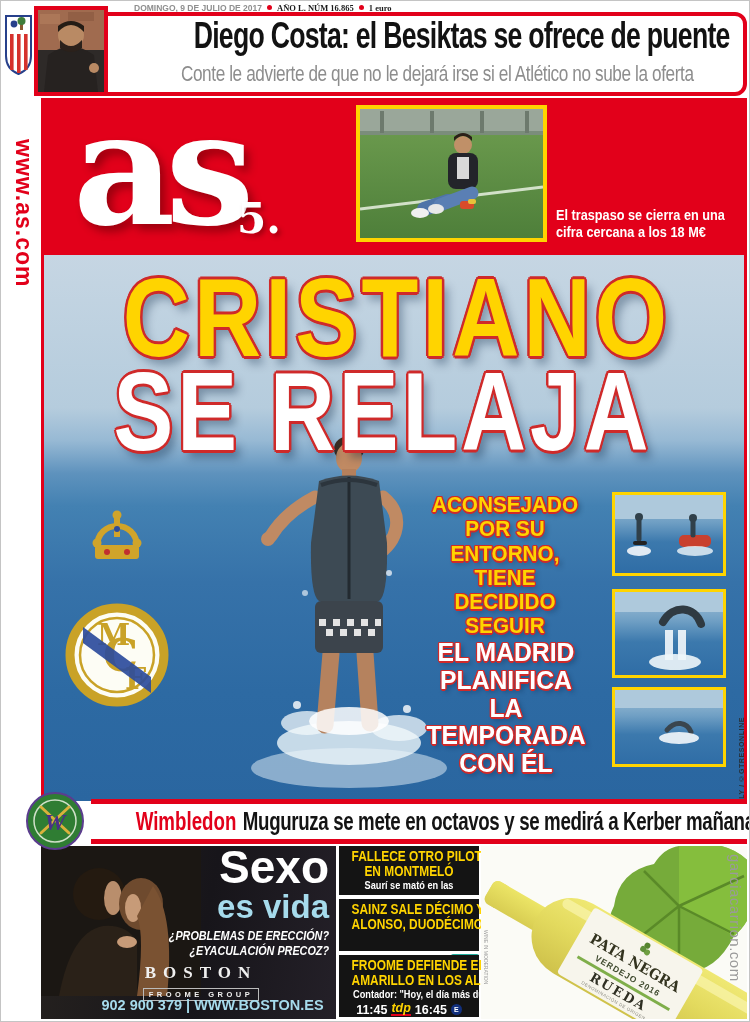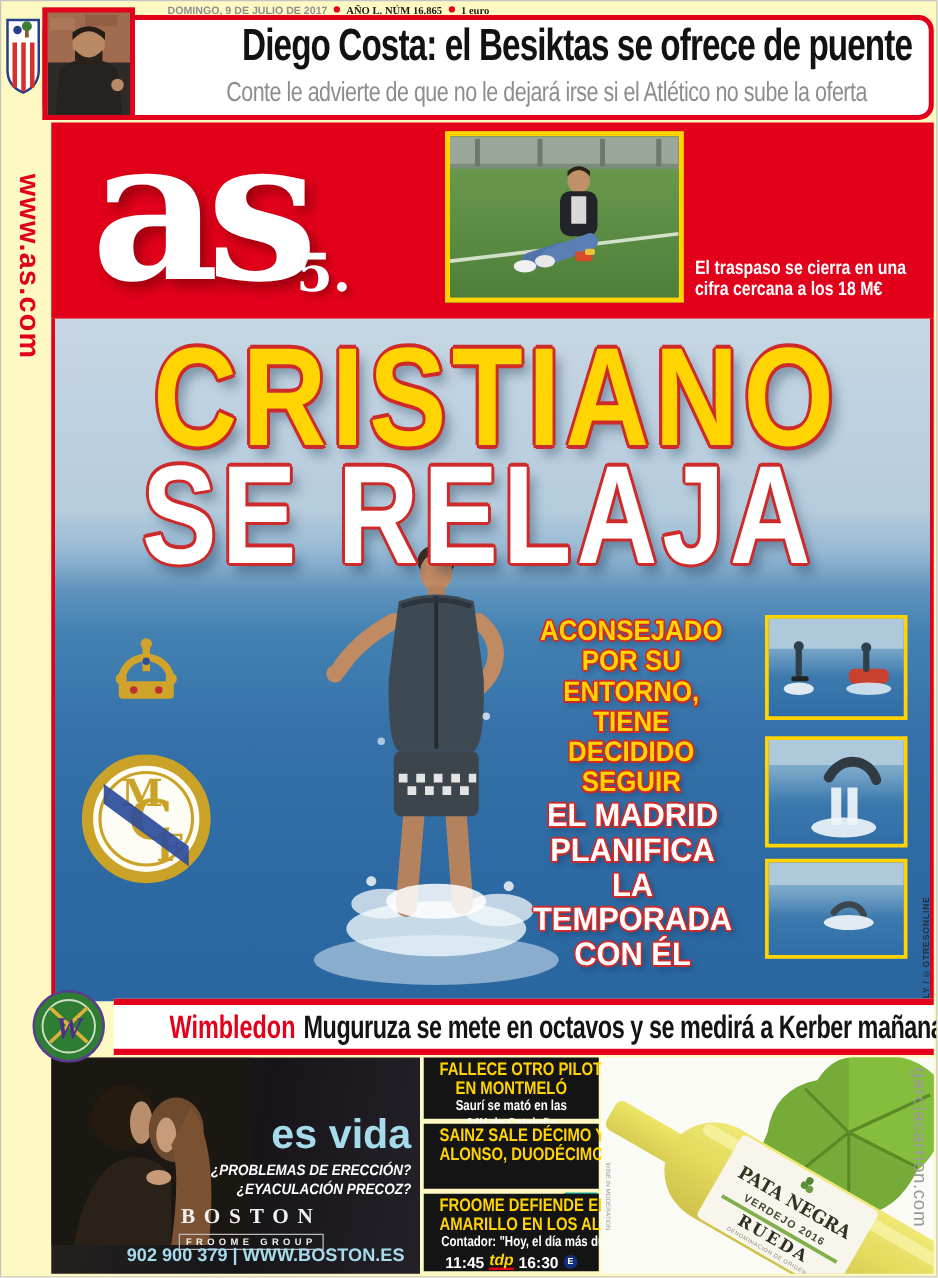--- a/index.html
+++ b/index.html
@@ -1,18 +1,18 @@
 <!DOCTYPE html>
 <html><head>
 <meta charset="utf-8">
 <style>
   * { margin:0; padding:0; box-sizing:border-box; }
   html,body { background:#e9e9e9; }
   body { font-family:"Liberation Sans", sans-serif; }
-  .page { position:relative; width:750px; height:1022px; background:#fef9c3; margin:0 auto;
+  .page { position:relative; width:750px; height:1022px; background:#ffffff; margin:0 auto;
           overflow:hidden; border:1px solid #c4c4c4; }
   .abs { position:absolute; }
   .vdown { writing-mode:vertical-rl; }
   .vup { writing-mode:vertical-rl; transform:rotate(180deg); }
 
   
   .topbar { left:133px; top:1px; height:11px; display:flex; align-items:center; gap:5px;
             font-size:8.5px; }
   .topbar .date { color:#8f8f8f; font-weight:bold; }
   .topbar .ed, .topbar .price { color:#1c1c1c; font-weight:bold;font-family:Liberation Serif, serif; }
@@ -366,20 +366,21 @@
     <svg class="couple" width="160" height="150" viewBox="0 0 160 150">
       <rect width="160" height="150" fill="#1b1713"></rect>
       <circle cx="58" cy="48" r="26" fill="#241a10"></circle>
       <ellipse cx="72" cy="52" rx="9" ry="17" fill="#b98e6c"></ellipse>
       <path d="M18,150 Q30,86 62,80 Q86,78 96,96 L96,150 Z" fill="#2a2118"></path>
       <ellipse cx="100" cy="58" rx="22" ry="26" fill="#6e4a2e"></ellipse>
       <ellipse cx="92" cy="62" rx="8" ry="14" fill="#c79b78"></ellipse>
       <path d="M112,40 Q134,70 126,150 L96,150 Q104,90 96,70 Z" fill="#7a5232"></path>
       <ellipse cx="86" cy="96" rx="10" ry="6" fill="#c79b78"></ellipse>
     </svg>
+    <div class="sexo">Sexo</div>
     <div class="esvida">es vida</div>
     <div class="bq bq1">¿PROBLEMAS DE ERECCIÓN?</div>
     <div class="bq bq2">¿EYACULACIÓN PRECOZ?</div>
     <div class="blogo">
       <div class="bbrand">BOSTON</div>
       <div class="bsub">FROOME GROUP</div>
     </div>
     <div class="bcontact">902 900 379 | WWW.BOSTON.ES</div>
   </div>
 
@@ -399,21 +400,21 @@
       <span class="f1badge">Fórmula 1</span>
     </div>
   </div>
   <div class="abs brief b3">
     <div class="bh">FROOME DEFIENDE EL</div>
     <div class="bh">AMARILLO EN LOS ALPES</div>
     <div class="bs">Contador: "Hoy, el día más duro"</div>
     <div class="btimes">
       <span>11:45</span>
       <span class="tdp">tdp</span>
-      <span>16:30</span>
+      <span>16:45</span>
       <span class="euro-icon">E</span>
     </div>
   </div>
 
   <div class="abs wine">
     <svg class="leaf" width="175" height="165" viewBox="0 0 175 165">
       <path d="M95,10 Q150,0 172,35 Q175,80 150,100 Q130,140 95,135 Q60,150 40,120 Q15,100 30,70 Q35,35 70,28 Q80,12 95,10 Z" fill="#76ab3a"></path>
       <path d="M95,10 Q150,0 172,35 Q175,80 150,100 L95,70 Z" fill="#8cc63f" opacity=".7"></path>
       <path d="M95,70 L160,40 M95,70 L150,98 M95,70 L60,35 M95,70 L45,110 M95,70 L95,132" stroke="#5a8a28" stroke-width="2.5" fill="none"></path>
     </svg>

